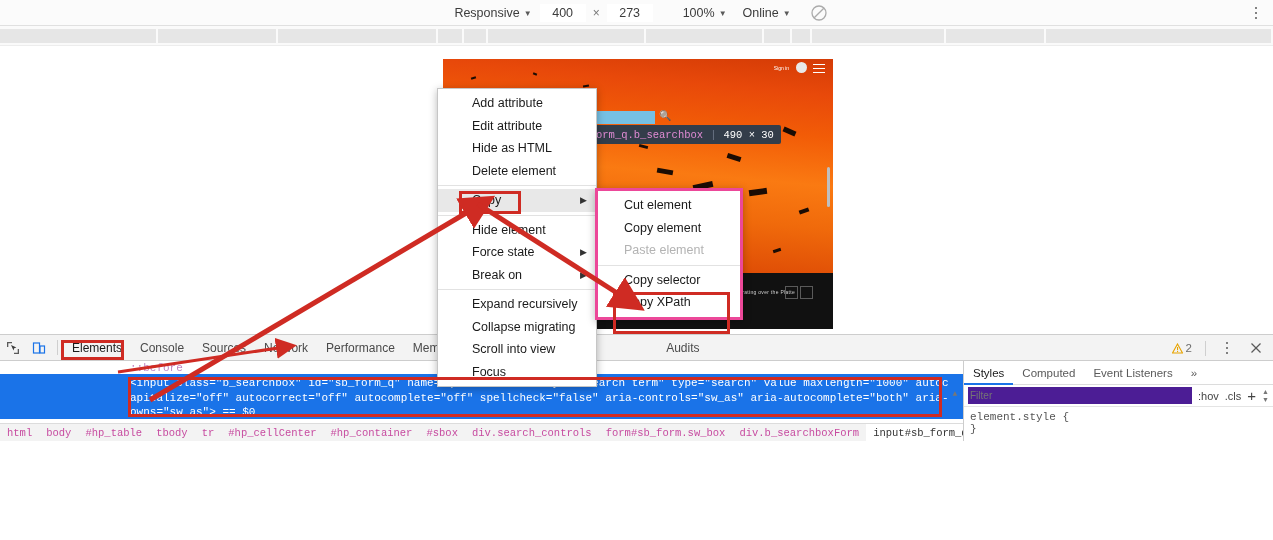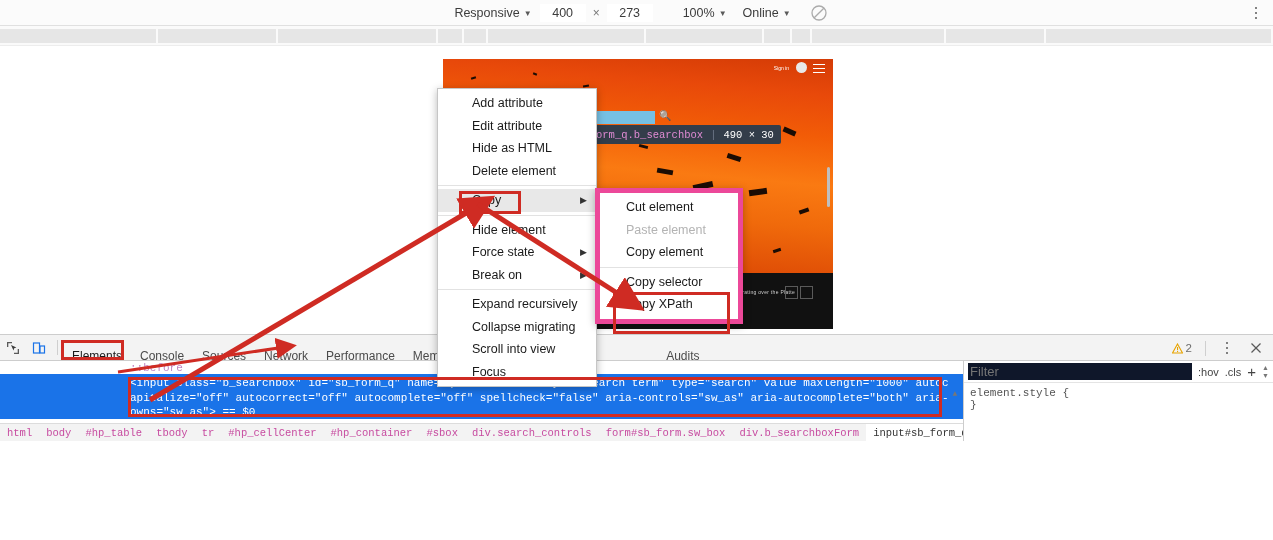--- a/index.html
+++ b/index.html
@@ -100,21 +100,21 @@
   .ctx-item{ height:22.5px; line-height:22.5px; padding:0 10px 0 34px;
     white-space:nowrap; position:relative; cursor:default; }
   .ctx-item.hl{ background:#e8e8e8; }
   .ctx-item .arrow{ position:absolute; right:9px; top:0; line-height:22.5px;
     font-size:9px; color:#333; }
   .ctx-sep{ height:1px; background:#e2e2e2; margin:3px 0; }
 
   
   #ctx-sub{
     position:absolute; left:595px; top:188px; width:148px;
-    background:#fff; border:5px solid #ec4899;
+    background:#fff; border:3px solid #ec4899;
     box-shadow:0 2px 8px rgba(0,0,0,.28);
     padding:3px 0; z-index:21; font-size:12.5px; color:#1a1a1a;
   }
   #ctx-sub .ctx-item{ padding-left:26px; }
   #ctx-sub .ctx-item.disabled{ color:#b3b3b3; }
 
   
   .redbox{ position:absolute; border:3px solid #cf2b23; z-index:40;
            pointer-events:none; }
 
@@ -128,21 +128,21 @@
     background:#fff; border-top:1px solid #cdcdcd;
   }
   #dt-tabbar{
     position:absolute; left:0; top:0; width:1273px; height:26px;
     background:#f3f3f3; border-bottom:1px solid #cdcdcd;
     display:flex; align-items:center;
   }
   .dt-icon-btn{ width:26px; height:26px; display:flex; align-items:center;
     justify-content:center; }
   .vsep{ width:1px; height:15px; background:#cfcfcf; margin:0 5px; }
-  .dt-tab{ padding:8px 9px; height:26px; line-height:26px; font-size:12px;
+  .dt-tab{ padding:0 9px; height:26px; line-height:26px; font-size:12px;
     color:#4a4a4a; white-space:nowrap; }
   .dt-tab.active{ color:#1a1a1a; }
   #tabbar-right{ position:absolute; right:4px; top:0; height:26px;
     display:flex; align-items:center; gap:3px; }
   .warnchip{ display:flex; align-items:center; gap:3px; font-size:11.5px;
     color:#6d6d6d; padding-right:5px;}
 
   
   #elements-pane{
     position:absolute; left:0; top:26px; width:963px; height:62px;
@@ -176,21 +176,21 @@
     background:#fff; border-left:1px solid #cdcdcd;
   }
   #styles-tabs{ height:24px; display:flex; align-items:center;
     border-bottom:1px solid #dcdcdc; background:#fff;}
   .st-tab{ padding:0 9px; height:24px; line-height:24px; font-size:11.5px;
     color:#5a5a5a; }
   .st-tab.active{ color:#1a1a1a; box-shadow:inset 0 -2px 0 #1a73e8; }
   #styles-filterrow{ height:22px; display:flex; align-items:center;
     border-bottom:1px solid #e4e4e4; padding:0 4px; gap:6px; }
   #styles-filter{ flex:1; height:17px; border:none; outline:none;
-    background:#0f172a; font-size:13px; color:#9a9a9a;
+    background:#4c1d95; font-size:10px; color:#9a9a9a;
     font-family:"Liberation Sans",sans-serif;}
   .stbtn{ font-size:11px; color:#444; }
   #elementstyle{ padding:4px 6px; font-family:"Liberation Mono",monospace;
     font-size:11px; color:#555; }
 </style>
 </head>
 <body>
 
 <div id="device-toolbar">
   <div class="dt-group">
@@ -317,24 +317,24 @@
     <span>Collapse migrating</span></div>
   <div class="ctx-item">
     <span>Scroll into view</span></div>
   <div class="ctx-item">
     <span>Focus</span></div>
 </div>
 
 <div id="ctx-sub">
   <div class="ctx-item">
     <span>Cut element</span></div>
+  <div class="ctx-item">
+    <span>Copy element</span></div>
   <div class="ctx-item disabled">
     <span>Paste element</span></div>
-  <div class="ctx-item">
-    <span>Copy element</span></div>
   <div class="ctx-sep"></div>
   <div class="ctx-item">
     <span>Copy selector</span></div>
   <div class="ctx-item">
     <span>Copy XPath</span></div>
 </div>
 
 <div class="redbox" style="left:459px; top:191px; width:62px; height:23px;"></div>
 <div class="redbox" style="left:613px; top:292px; width:117px; height:42px;"></div>
 <div class="redbox" style="left:61px; top:340px; width:63px; height:20px;"></div>
@@ -417,20 +417,26 @@
     <span class="crumb">#hp_cellCenter</span>
     <span class="crumb">#hp_container</span>
     <span class="crumb">#sbox</span>
     <span class="crumb">div.search_controls</span>
     <span class="crumb">form#sb_form.sw_box</span>
     <span class="crumb">div.b_searchboxForm</span>
     <span class="crumb last">input#sb_form_q.b_searchbox</span>
   </div>
 
   <div id="styles-pane">
+    <div id="styles-tabs">
+      <div class="st-tab active">Styles</div>
+      <div class="st-tab">Computed</div>
+      <div class="st-tab">Event Listeners</div>
+      <div class="st-tab">»</div>
+    </div>
     <div id="styles-filterrow">
       <input id="styles-filter" placeholder="Filter" style="">
       <span class="stbtn">:hov</span>
       <span class="stbtn">.cls</span>
       <span class="stbtn" style="font-size:15px">+</span>
       <span style="display:flex;flex-direction:column;font-size:7px;color:#777;line-height:7px">▲<span style="margin-top:1px">▼</span></span>
     </div>
     <pre id="elementstyle" style="margin:0">element.style {
 }</pre>
   </div>

